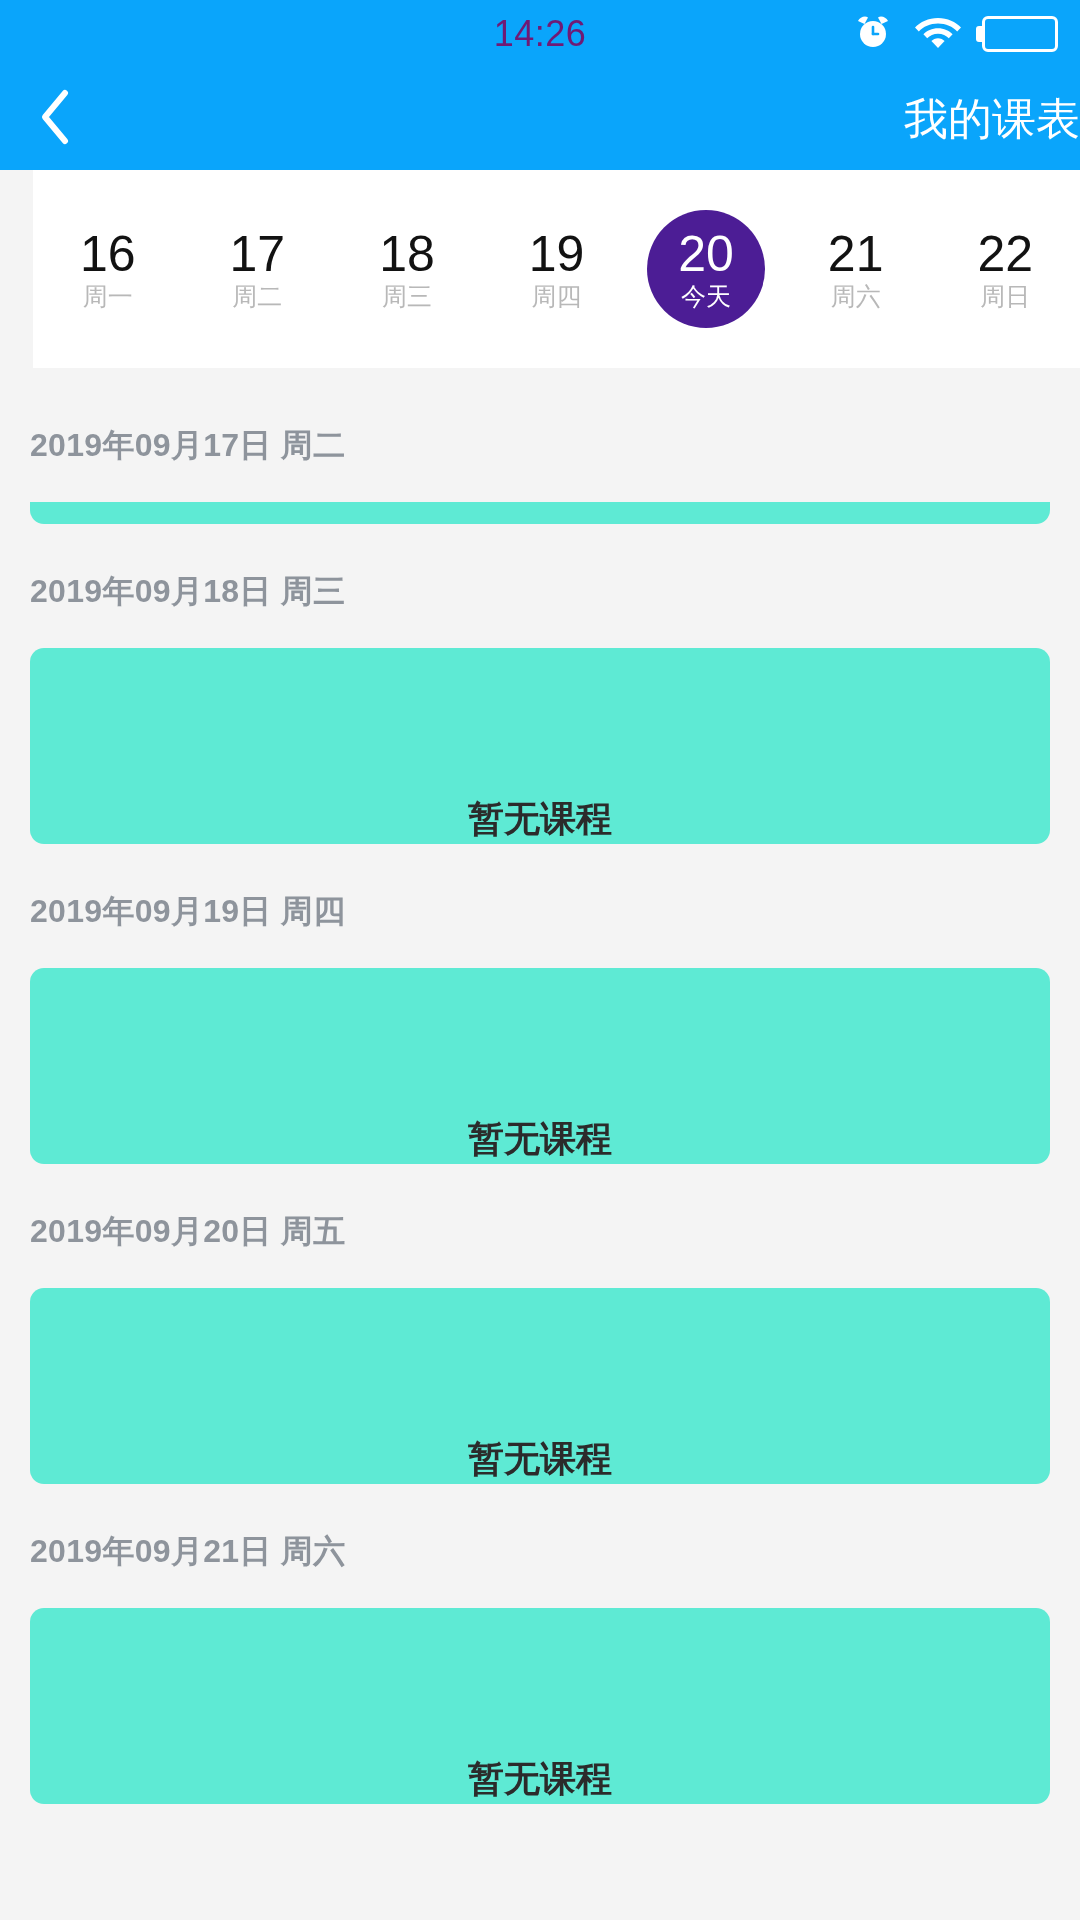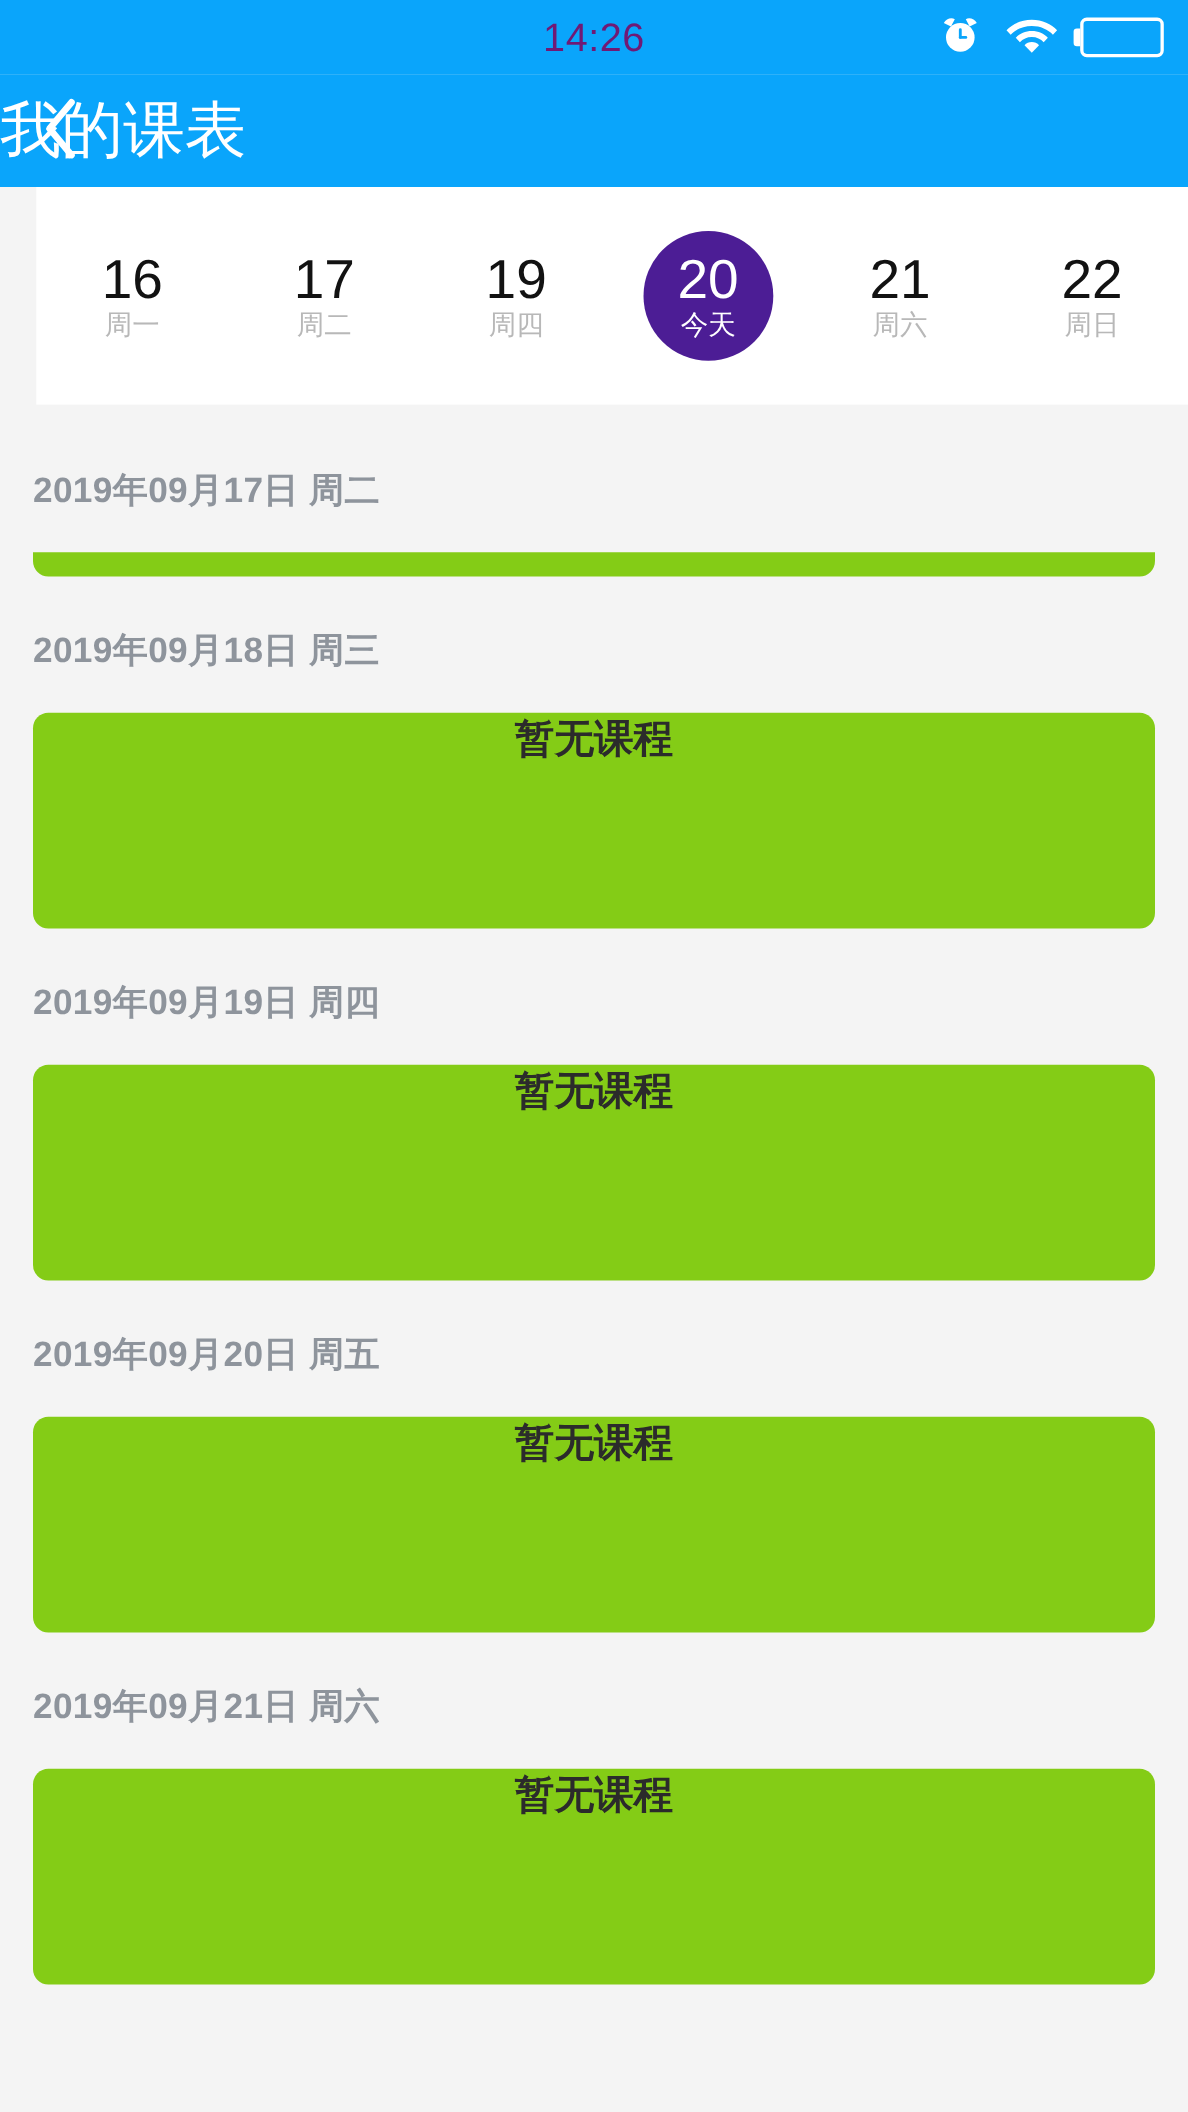--- a/index.html
+++ b/index.html
@@ -48,22 +48,22 @@
   .navbar{
     height:102px; background:#0aa5fb;
     display:flex; align-items:center; position:relative;
   }
   .nav-back{
     width:110px; height:102px;
     display:flex; align-items:center; justify-content:center;
     cursor:pointer;
   }
   .nav-title{
-    position:absolute; left:0; right:0; text-align:left;
-    color:#fff; font-size:56px; font-weight:400;
+    position:absolute; left:0; right:0; text-align:right;
+    color:#fff; font-size:44px; font-weight:400;
     pointer-events:none;
   }
 
   
   .weekstrip{
     background:#fff; height:198px;
     display:flex; align-items:flex-start;margin-left:33px;
   }
   .day{
     flex:1; height:100%;
@@ -97,24 +97,24 @@
     padding-bottom:10px;
     font-weight:bold;
   }
   .sec-head{
     font-size:32px; color:#8e949c;
     padding:46px 30px 0 30px;
     letter-spacing:0.3px;
   }
   .card{
     margin:34px 30px 0 30px;
-    background:#84cc16;
+    background:#5eead4;
     border-radius:14px;
     height:196px;
-    display:flex; align-items:flex-start; justify-content:center;
+    display:flex; align-items:flex-end; justify-content:center;
     cursor:pointer;
   }
   .card-empty-text{
     font-size:36px; color:#2b2b2b;
   }
   
   .sec.clipped .card{
     height:22px;
     margin-top:34px;
     border-radius:0 0 14px 14px;
@@ -170,20 +170,26 @@
       </div>
     </div>
     <div class="day">
       <div class="day-inner">
         <span class="day-num">17</span>
         <span class="day-lbl">周二</span>
       </div>
     </div>
     <div class="day">
       <div class="day-inner">
+        <span class="day-num">18</span>
+        <span class="day-lbl">周三</span>
+      </div>
+    </div>
+    <div class="day">
+      <div class="day-inner">
         <span class="day-num">19</span>
         <span class="day-lbl">周四</span>
       </div>
     </div>
     <div class="day selected">
       <div class="day-inner">
         <span class="day-num">20</span>
         <span class="day-lbl">今天</span>
       </div>
     </div>

